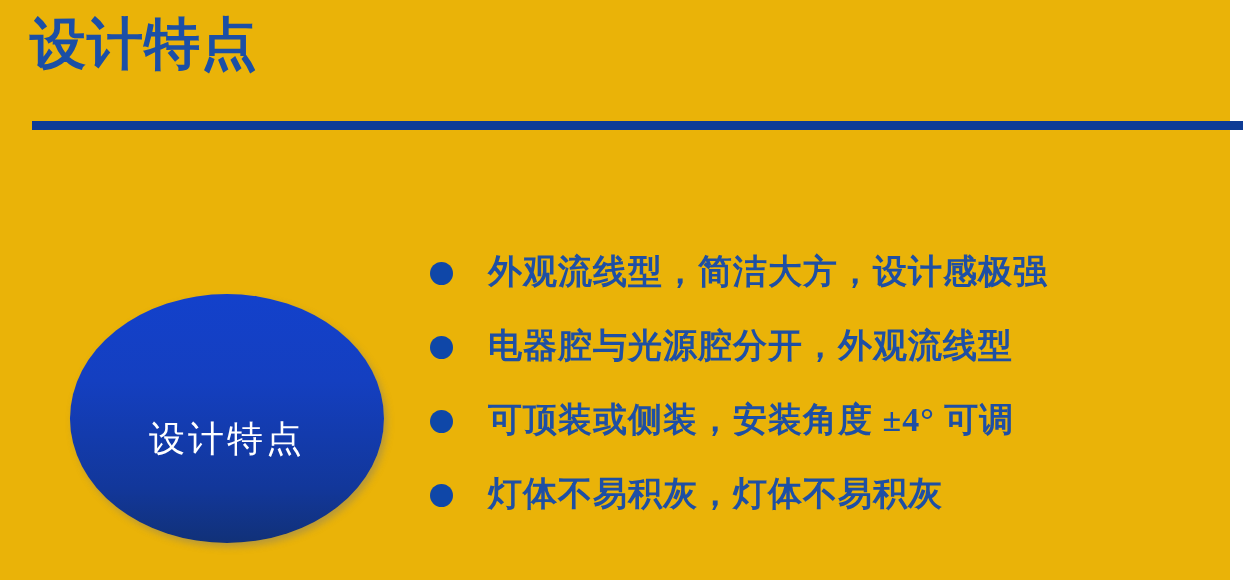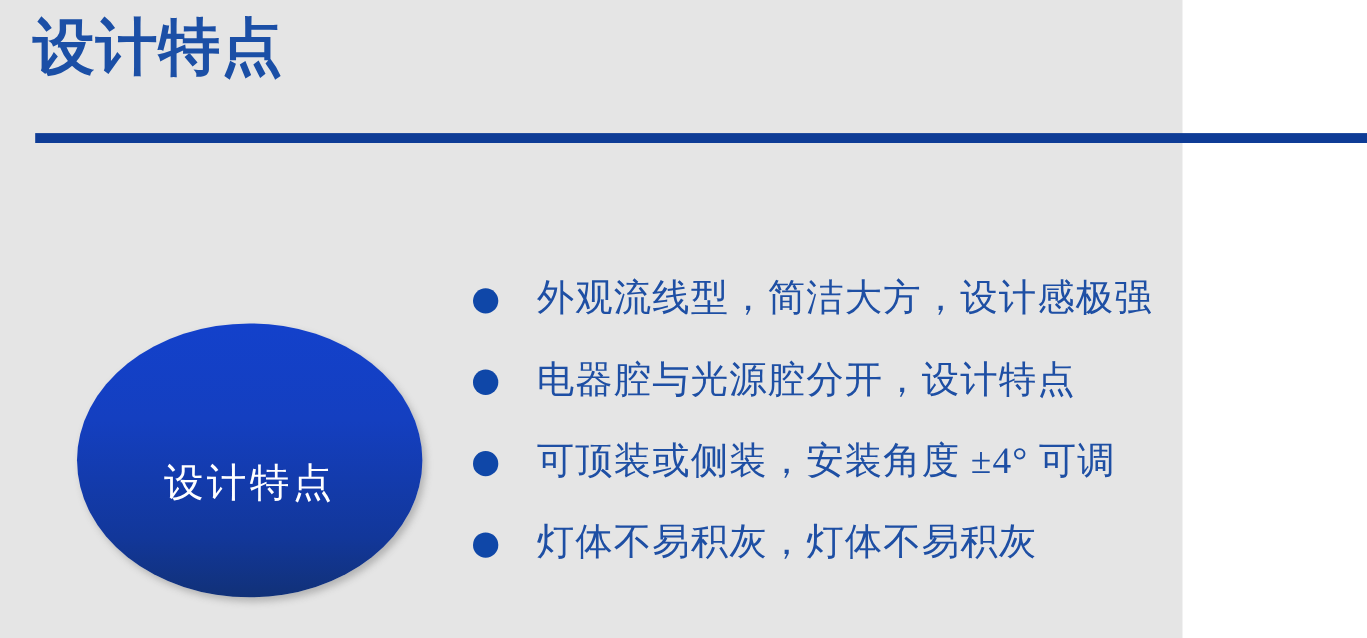--- a/index.html
+++ b/index.html
@@ -8,23 +8,23 @@
   }
   body {
     width: 1243px;
     height: 580px;
     background: #ffffff;
     font-family: "Liberation Serif", "DejaVu Serif", serif;
     overflow: hidden;
   }
   .slide {
     position: relative;
-    width: 1075px;
+    width: 1230px;
     height: 580px;
-    background: #e5e5e5;
+    background: #eab308;
   }
 
   
   .slide-title {
     position: absolute;
     left: 30px;
     top: 8px;
     font-size: 56px;
     line-height: 1.3;
     font-weight: 700;
@@ -88,20 +88,21 @@
     margin-top: 14px;
   }
   .bullet-text {
     margin-left: 35px;
     font-size: 34px;
     line-height: 48px;
     color: #1E4FA4;
     font-family: "Liberation Serif", "DejaVu Serif", serif;
     letter-spacing: 1px;
     white-space: nowrap;
+    font-weight: bold;
   }
 </style>
 </head>
 <body>
 
 <div class="slide">
 
   <div class="slide-title">设计特点</div>
 
   <div class="title-rule"></div>
@@ -112,21 +113,21 @@
 
   <div class="bullet-list">
 
     <div class="bullet-item">
       <span class="bullet-dot"></span>
       <span class="bullet-text">外观流线型，简洁大方，设计感极强</span>
     </div>
 
     <div class="bullet-item">
       <span class="bullet-dot"></span>
-      <span class="bullet-text">电器腔与光源腔分开，设计特点</span>
+      <span class="bullet-text">电器腔与光源腔分开，外观流线型</span>
     </div>
 
     <div class="bullet-item">
       <span class="bullet-dot"></span>
       <span class="bullet-text">可顶装或侧装，安装角度 ±4° 可调</span>
     </div>
 
     <div class="bullet-item">
       <span class="bullet-dot"></span>
       <span class="bullet-text">灯体不易积灰，灯体不易积灰</span>

